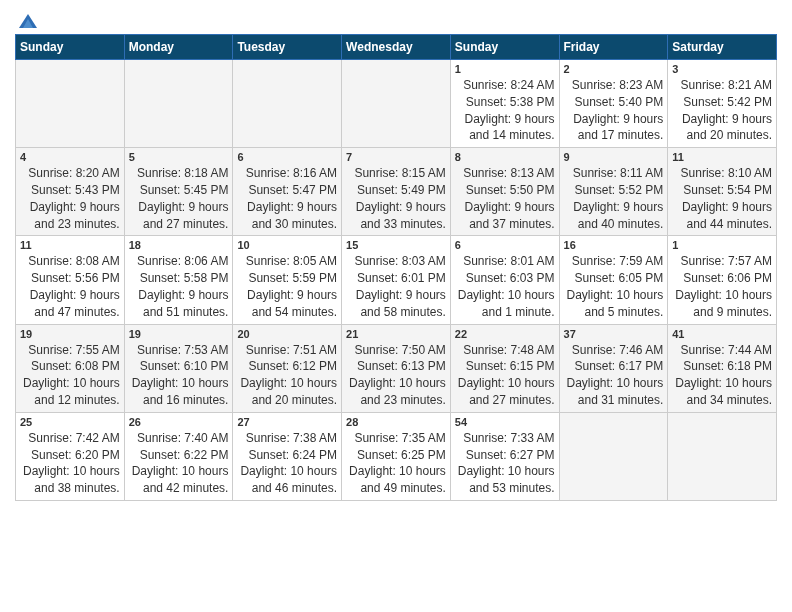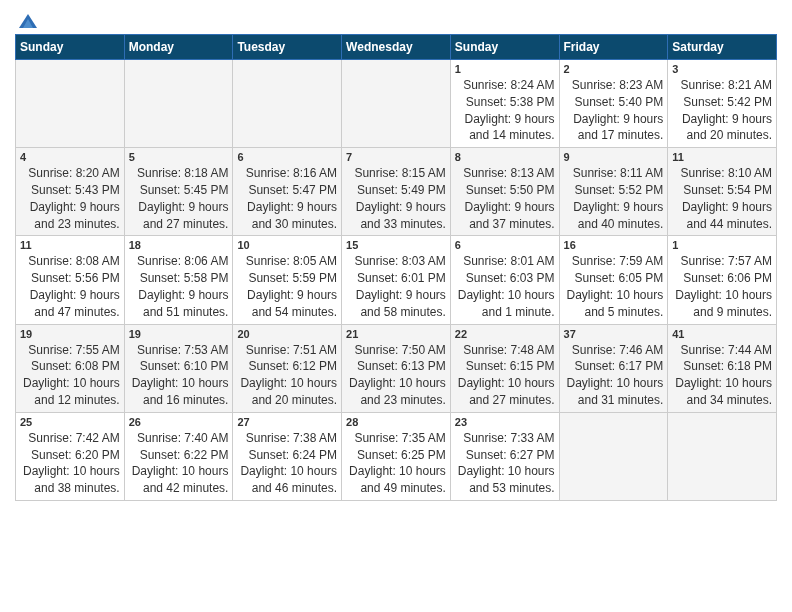--- a/index.html
+++ b/index.html
@@ -254,21 +254,21 @@
           </td>
           <td>
             <div class="day-number">27</div>
             <div class="day-info">Sunrise: 7:38 AM<br>Sunset: 6:24 PM<br>Daylight: 10 hours and 46 minutes.</div>
           </td>
           <td>
             <div class="day-number">28</div>
             <div class="day-info">Sunrise: 7:35 AM<br>Sunset: 6:25 PM<br>Daylight: 10 hours and 49 minutes.</div>
           </td>
           <td>
-            <div class="day-number">23</div>
+            <div class="day-number">54</div>
             <div class="day-info">Sunrise: 7:33 AM<br>Sunset: 6:27 PM<br>Daylight: 10 hours and 53 minutes.</div>
           </td>
           <td class="empty-cell"></td>
           <td class="empty-cell"></td>
         </tr>
       </tbody>
   </table>
 </div>
 
 </body></html>

